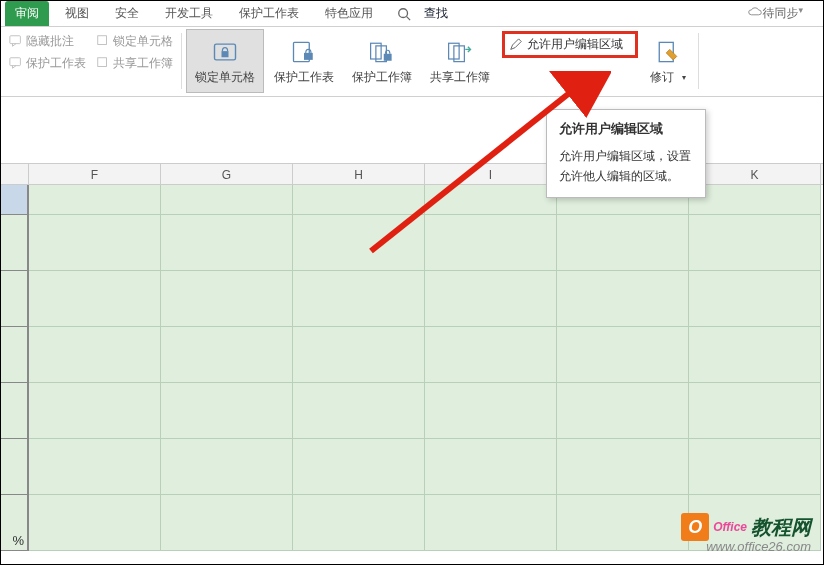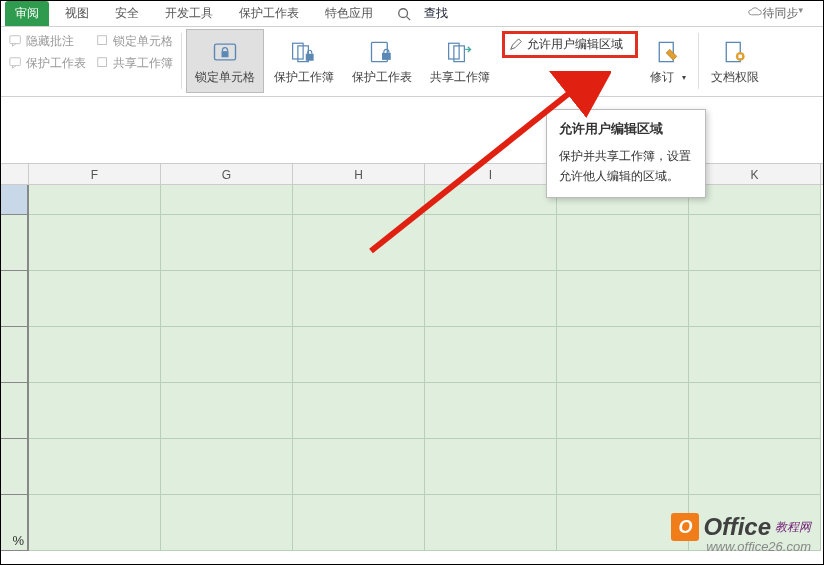--- a/index.html
+++ b/index.html
@@ -200,22 +200,22 @@
 }
 .wm-top { display:flex; align-items:center; gap:4px;}
 .wm-logo {
   width:28px; height:28px;
   background:#f07c1a;
   display:flex; align-items:center; justify-content:center;
   color:#fff; font-weight:bold; font-size:18px;
   border-radius:3px;
   font-style:italic;
 }
-.wm-text1 { color:#404040; font-size:24px; font-weight:bold; font-style:italic;}
-.wm-text2 { color:#701a75; font-size:12px; font-weight:normal; font-style:italic;}
+.wm-text1 { color:#ec4899; font-size:12px; font-weight:bold; font-style:italic;}
+.wm-text2 { color:#14532d; font-size:20px; font-weight:bold; font-style:italic;}
 .wm-url { color:#888; font-size:13px; font-style:italic; margin-top:-2px;}
 </style>
 </head>
 <body>
 
 <div class="tabbar">
   <div class="tab active">审阅</div>
   <div class="tab">视图</div>
   <div class="tab">安全</div>
   <div class="tab">开发工具</div>
@@ -277,38 +277,38 @@
           <rect x="12" y="12" width="8" height="7" fill="#5b88b5"></rect>
           <path d="M13 12 Q13 8 16 8 Q19 8 19 12" fill="none" stroke="#5b88b5" stroke-width="1.4"></path>
         </svg>
     </div>
     <span>锁定单元格</span>
   </div>
 
   <div class="ribbon-btn">
     <div class="icon-box">
       <svg class="ico" viewBox="0 0 32 26">
+          <rect x="4" y="2" width="18" height="22" rx="1" fill="none" stroke="#5b88b5" stroke-width="1.5"></rect>
+          <rect x="16" y="14" width="10" height="8" fill="#5b88b5"></rect>
+          <path d="M18 14 Q18 10 21 10 Q24 10 24 14" fill="none" stroke="#5b88b5" stroke-width="1.3"></path>
+        </svg>
+    </div>
+    <span>保护工作表</span>
+  </div>
+
+  <div class="ribbon-btn">
+    <div class="icon-box">
+      <svg class="ico" viewBox="0 0 32 26">
           <rect x="3" y="3" width="12" height="18" fill="none" stroke="#5b88b5" stroke-width="1.4"></rect>
           <rect x="9" y="6" width="12" height="18" fill="none" stroke="#5b88b5" stroke-width="1.4"></rect>
           <rect x="18" y="15" width="9" height="8" fill="#5b88b5"></rect>
           <path d="M20 15 Q20 11 22.5 11 Q25 11 25 15" fill="none" stroke="#5b88b5" stroke-width="1.3"></path>
         </svg>
     </div>
     <span>保护工作簿</span>
-  </div>
-
-  <div class="ribbon-btn">
-    <div class="icon-box">
-      <svg class="ico" viewBox="0 0 32 26">
-          <rect x="4" y="2" width="18" height="22" rx="1" fill="none" stroke="#5b88b5" stroke-width="1.5"></rect>
-          <rect x="16" y="14" width="10" height="8" fill="#5b88b5"></rect>
-          <path d="M18 14 Q18 10 21 10 Q24 10 24 14" fill="none" stroke="#5b88b5" stroke-width="1.3"></path>
-        </svg>
-    </div>
-    <span>保护工作表</span>
   </div>
 
   <div class="ribbon-btn">
     <div class="icon-box">
       <svg class="ico" viewBox="0 0 32 26">
           <rect x="3" y="3" width="12" height="18" fill="none" stroke="#5b88b5" stroke-width="1.4"></rect>
           <rect x="9" y="6" width="12" height="18" fill="none" stroke="#5b88b5" stroke-width="1.4"></rect>
           <path d="M22 10 L28 10 M25 7 L28 10 L25 13" fill="none" stroke="#4a9" stroke-width="1.6"></path>
         </svg>
     </div>
@@ -331,30 +331,20 @@
           <path d="M18 10 L26 18 L22 22 L14 14 Z" fill="#e0a030" stroke="#c08020"></path>
         </svg>
     </div>
     <div style="display:flex;align-items:center;gap:8px">
       <span>修订</span>
       <span style="font-size:8px">▾</span>
     </div>
   </div>
   <div class="ribbon-sep"></div>
 
-  <div class="ribbon-btn">
-    <div class="icon-box">
-      <svg class="ico" viewBox="0 0 32 26">
-          <rect x="6" y="2" width="16" height="22" fill="none" stroke="#5b88b5" stroke-width="1.5"></rect>
-          <circle cx="22" cy="18" r="5" fill="#e0a030"></circle>
-          <rect x="20" y="16" width="4" height="4" fill="#fff"></rect>
-        </svg>
-    </div>
-    <span>文档权限</span>
-  </div>
 </div>
 
 <div class="sheet-area">
   <div class="col-headers">
     <div class="col-h" style="width:28px"></div>
     <div class="col-h" style="width:132px">F</div>
     <div class="col-h" style="width:132px">G</div>
     <div class="col-h" style="width:132px">H</div>
     <div class="col-h" style="width:132px">I</div>
     <div class="col-h" style="width:132px">J</div>
@@ -427,21 +417,21 @@
           <div class="cell" style="width:132px"></div>
           <div class="cell" style="width:132px"></div>
           <div class="cell" style="width:132px"></div>
         </div>
     </div>
   </div>
 </div>
 
 <div class="tooltip">
   <div class="tooltip-title">允许用户编辑区域</div>
-  <div class="tooltip-body">保护并共享工作簿，设置允许他人编辑的区域。</div>
+  <div class="tooltip-body">允许用户编辑区域，设置允许他人编辑的区域。</div>
 </div>
 
 <svg class="arrow" width="520" height="200">
   <defs>
     <marker id="ah" markerWidth="14" markerHeight="14" refX="2" refY="5" orient="auto">
       <path d="M0 0 L12 5 L0 10 Z" fill="#e02010"></path>
     </marker>
   </defs>
   <line x1="280" y1="180" x2="486" y2="16" stroke="#e02010" stroke-width="6" marker-end="url(#ah)"></line>
 </svg>

